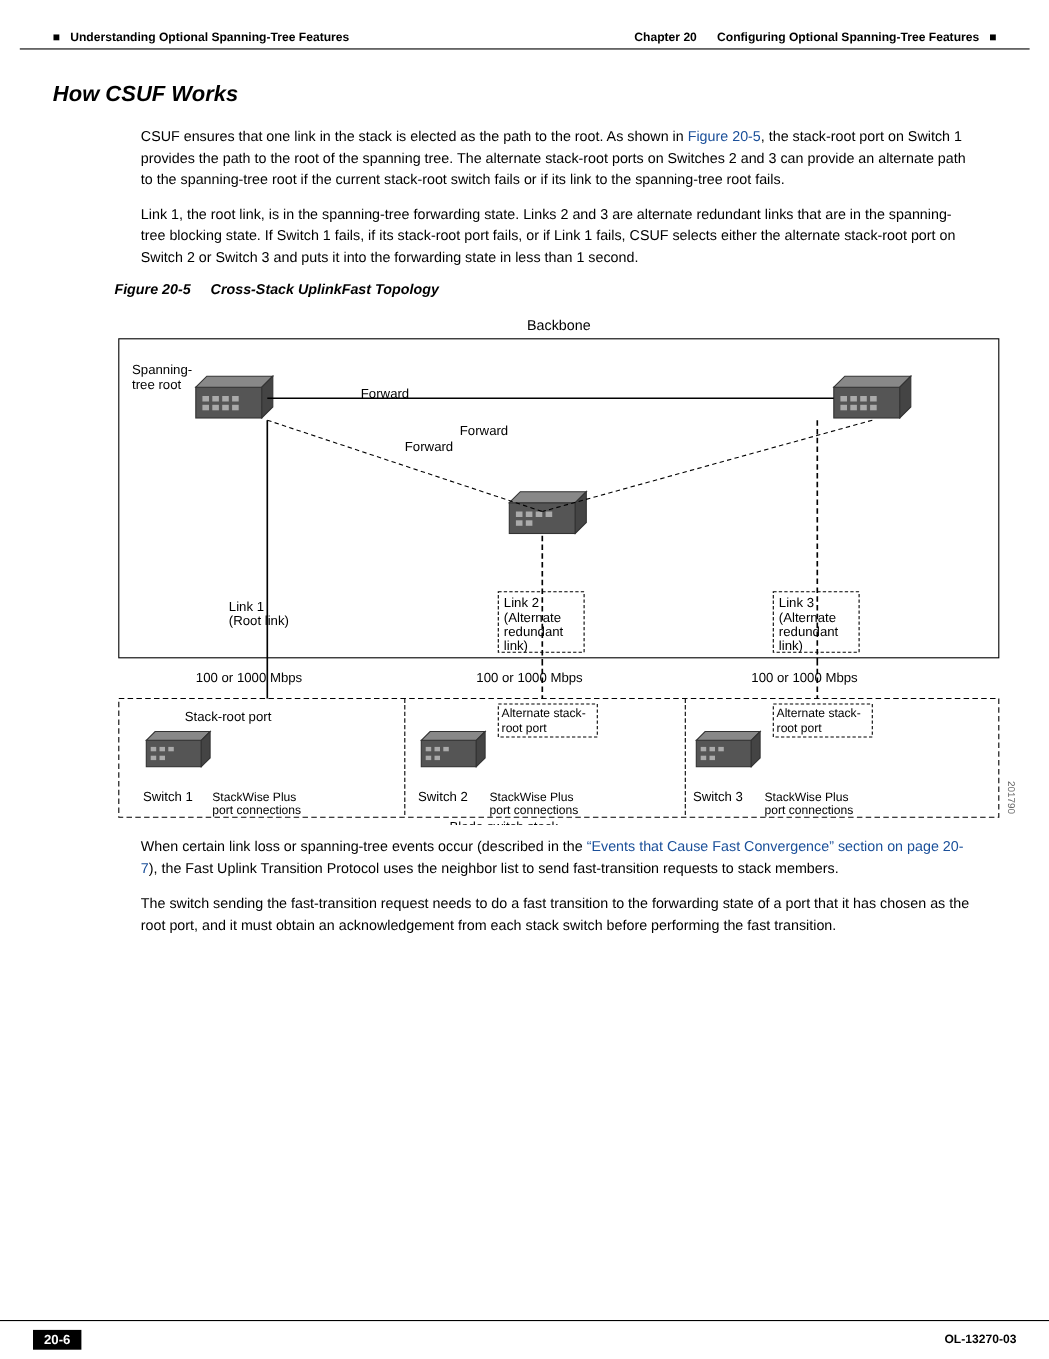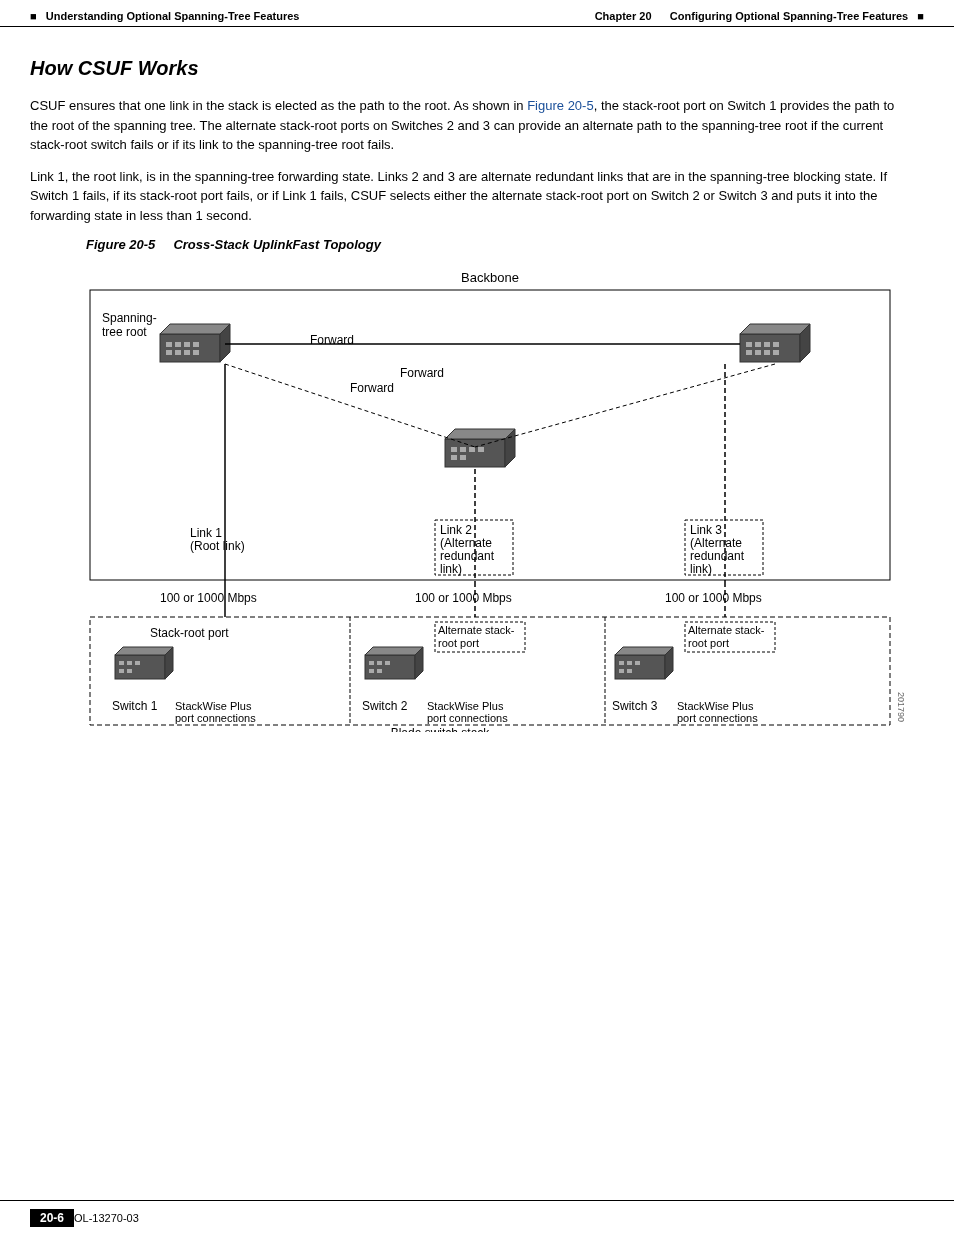--- a/index.html
+++ b/index.html
@@ -8,21 +8,21 @@
       font-size: 13px;
       background: #fff;
       color: #000;
       width: 954px;
       min-height: 1235px;
     }
 
     .page {
       width: 954px;
       min-height: 1235px;
-      padding: 0;
+      padding: 18px;
       position: relative;
     }
 
     
     .page-header {
       display: flex;
       justify-content: space-between;
       align-items: flex-start;
       padding: 10px 30px 4px 30px;
       border-bottom: 1px solid #000;
@@ -31,49 +31,50 @@
     .header-left { font-weight: bold; }
     .header-right { font-weight: bold; text-align: right; }
 
     
     .page-footer {
       position: absolute;
       bottom: 0;
       left: 0;
       right: 0;
       display: flex;
-      justify-content: flex-start;
+      justify-content: space-between;
       align-items: center;
       padding: 8px 30px;
       border-top: 1px solid #000;
       font-size: 11px;
     }
     .footer-page-num {
       background: #000;
       color: #fff;
       padding: 2px 10px;
       font-weight: bold;
       font-size: 12px;
     }
-    .footer-right { font-weight: normal; }
+    .footer-right { font-weight: bold; }
 
     
     .content {
       padding: 20px 30px 60px 30px;
     }
 
     .section-title {
       font-size: 20px;
       font-weight: bold;
       margin-bottom: 16px;
       margin-top: 10px;
       font-style: italic;
     }
 
     .indent-block {
+      margin-left: 80px;
       margin-right: 20px;
     }
 
     .para {
       margin-bottom: 12px;
       line-height: 1.5;
       font-size: 13px;
     }
 
     .figure-caption {
@@ -294,20 +295,26 @@
         <text x="838" y="430" font-size="9" fill="#666" transform="rotate(90, 838, 430)">201790</text>
 
         <line x1="165" y1="320" x2="165" y2="355" stroke="#000" stroke-width="1.5"></line>
         <line x1="415" y1="320" x2="415" y2="355" stroke="#000" stroke-width="1.5" stroke-dasharray="5,3"></line>
         <line x1="665" y1="320" x2="665" y2="355" stroke="#000" stroke-width="1.5" stroke-dasharray="5,3"></line>
 
       </svg>
     </div>
 
     <div class="indent-block">
+      <p class="para">
+        When certain link loss or spanning-tree events occur (described in the <a>“Events that Cause Fast Convergence” section on page 20-7</a>), the Fast Uplink Transition Protocol uses the neighbor list to send fast-transition requests to stack members.
+      </p>
+      <p class="para">
+        The switch sending the fast-transition request needs to do a fast transition to the forwarding state of a port that it has chosen as the root port, and it must obtain an acknowledgement from each stack switch before performing the fast transition.
+      </p>
     </div>
 
   </div>
 
   <div class="page-footer">
     <div class="footer-page-num">20-6</div>
     <div class="footer-right">OL-13270-03</div>
   </div>
 
 </div>

